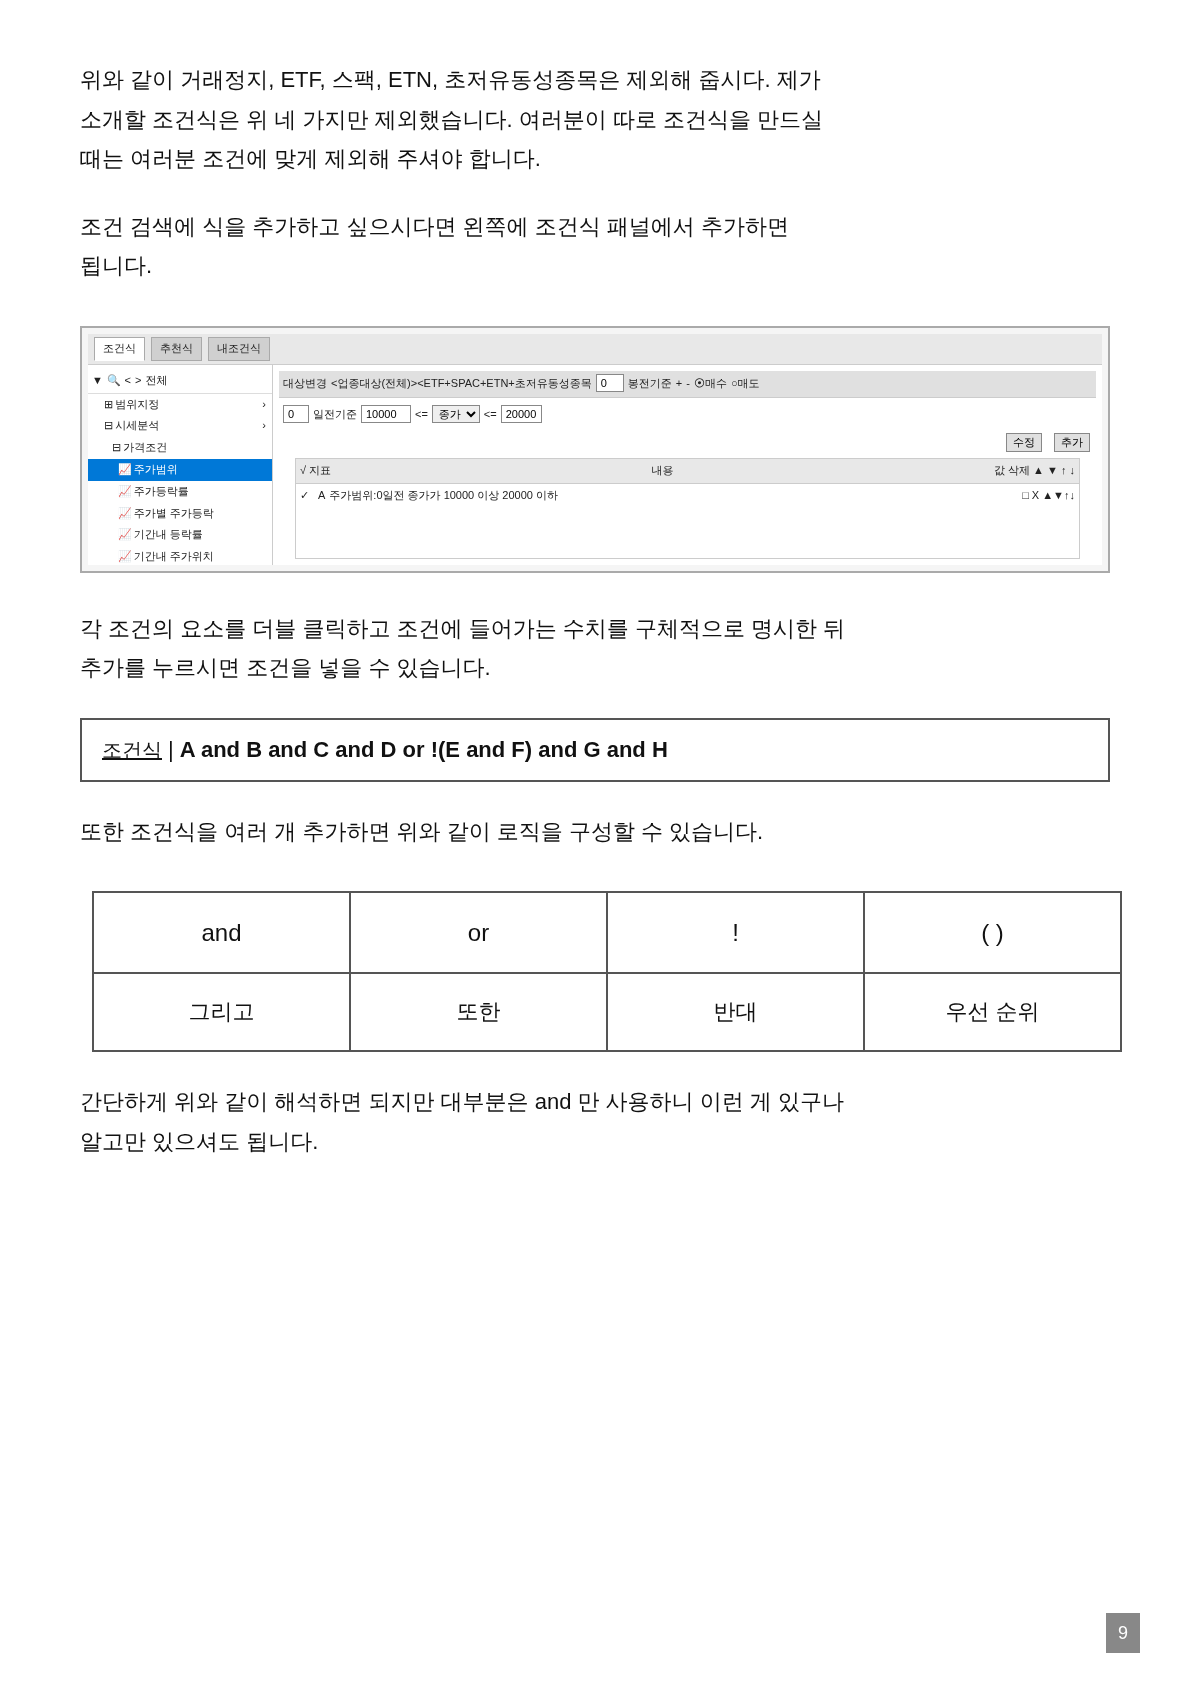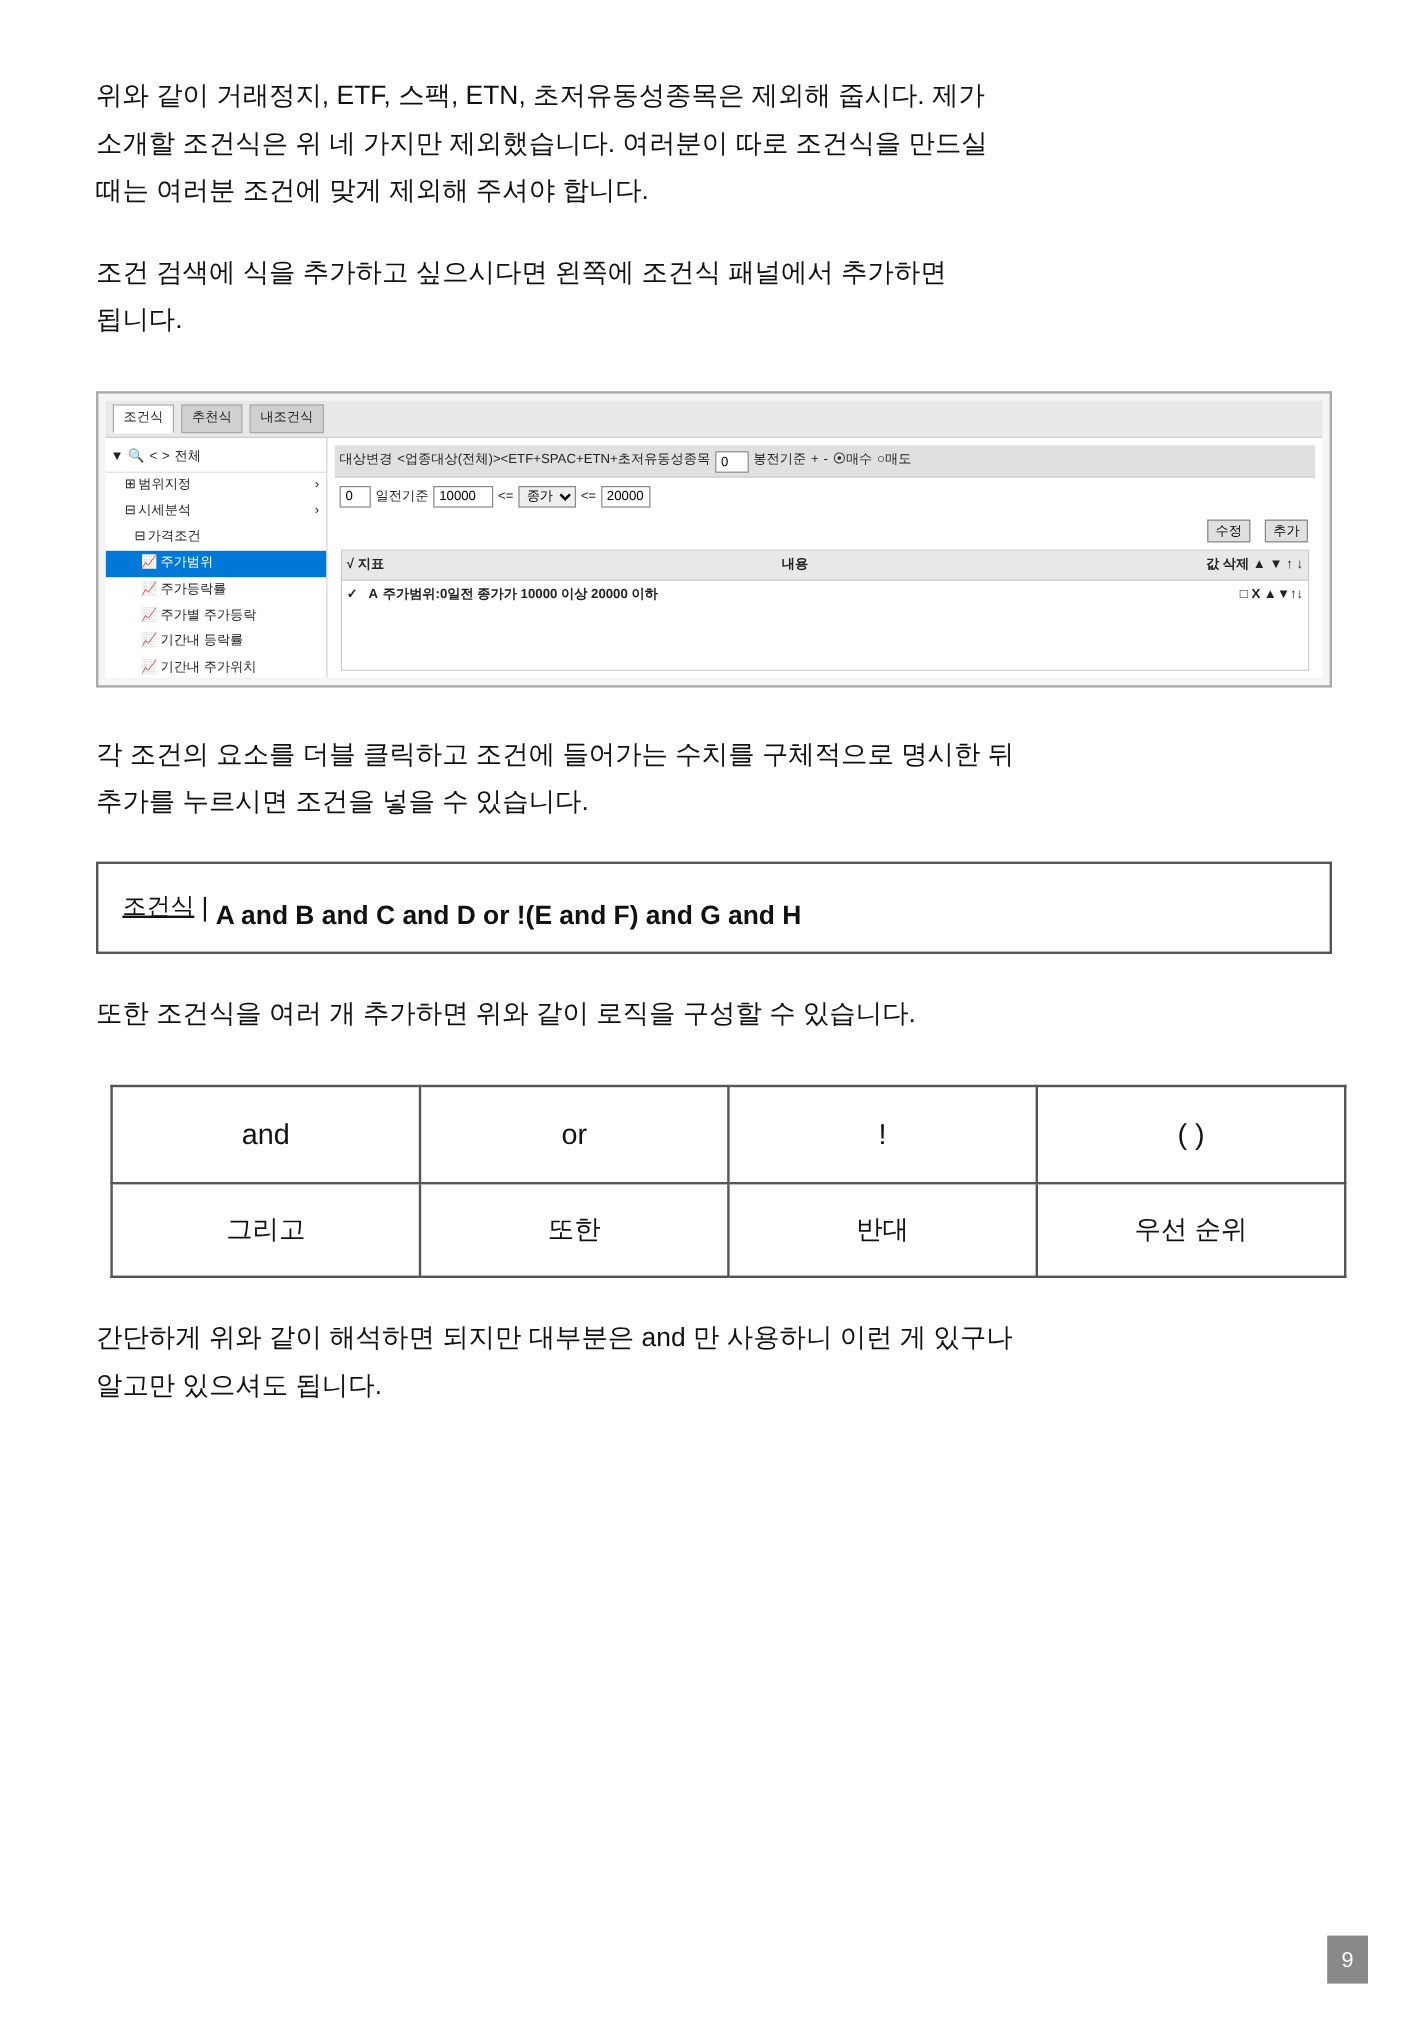--- a/index.html
+++ b/index.html
@@ -98,21 +98,21 @@
       background: #fff;
       padding: 6px;
       font-size: 11px;
       display: flex;
       flex-direction: column;
       gap: 4px;
     }
 
     .ss-top-row {
       display: flex;
-      align-items: flex-end;
+      align-items: flex-start;
       gap: 4px;
       flex-wrap: wrap;
       background: #e0e0e0;
       padding: 3px 4px;
       border-bottom: 1px solid #ccc;
       font-size: 11px;
     }
 
     .ss-row2 {
       display: flex;
@@ -134,23 +134,22 @@
       border: 1px solid #888;
       background: #e0e0e0;
       padding: 1px 6px;
       font-size: 11px;
       cursor: pointer;
     }
 
     .ss-table-area {
       flex: 1;
       border: 1px solid #ccc;
-      margin: 0 5px;
-      font-size: 11px;
-      font-weight: bold;
+      margin: 0 16px;
+      font-size: 11px;
     }
 
     .ss-table-header {
       display: flex;
       background: #e8e8e8;
       border-bottom: 1px solid #ccc;
       padding: 2px 4px;
       font-size: 11px;
       align-items: center;
       justify-content: space-between;
@@ -191,21 +190,20 @@
       font-size: 20px;
       color: #111;
       margin-right: 6px;
       text-decoration: underline;
     }
 
     .formula-content {
       font-size: 22px;
       font-weight: bold;
       color: #111;
-      margin-top: 13px;
     }
 
     
     .logic-table {
       width: 100%;
       border-collapse: collapse;
       margin: 30px 0 30px 12px;
       font-size: 22px;
     }
 

